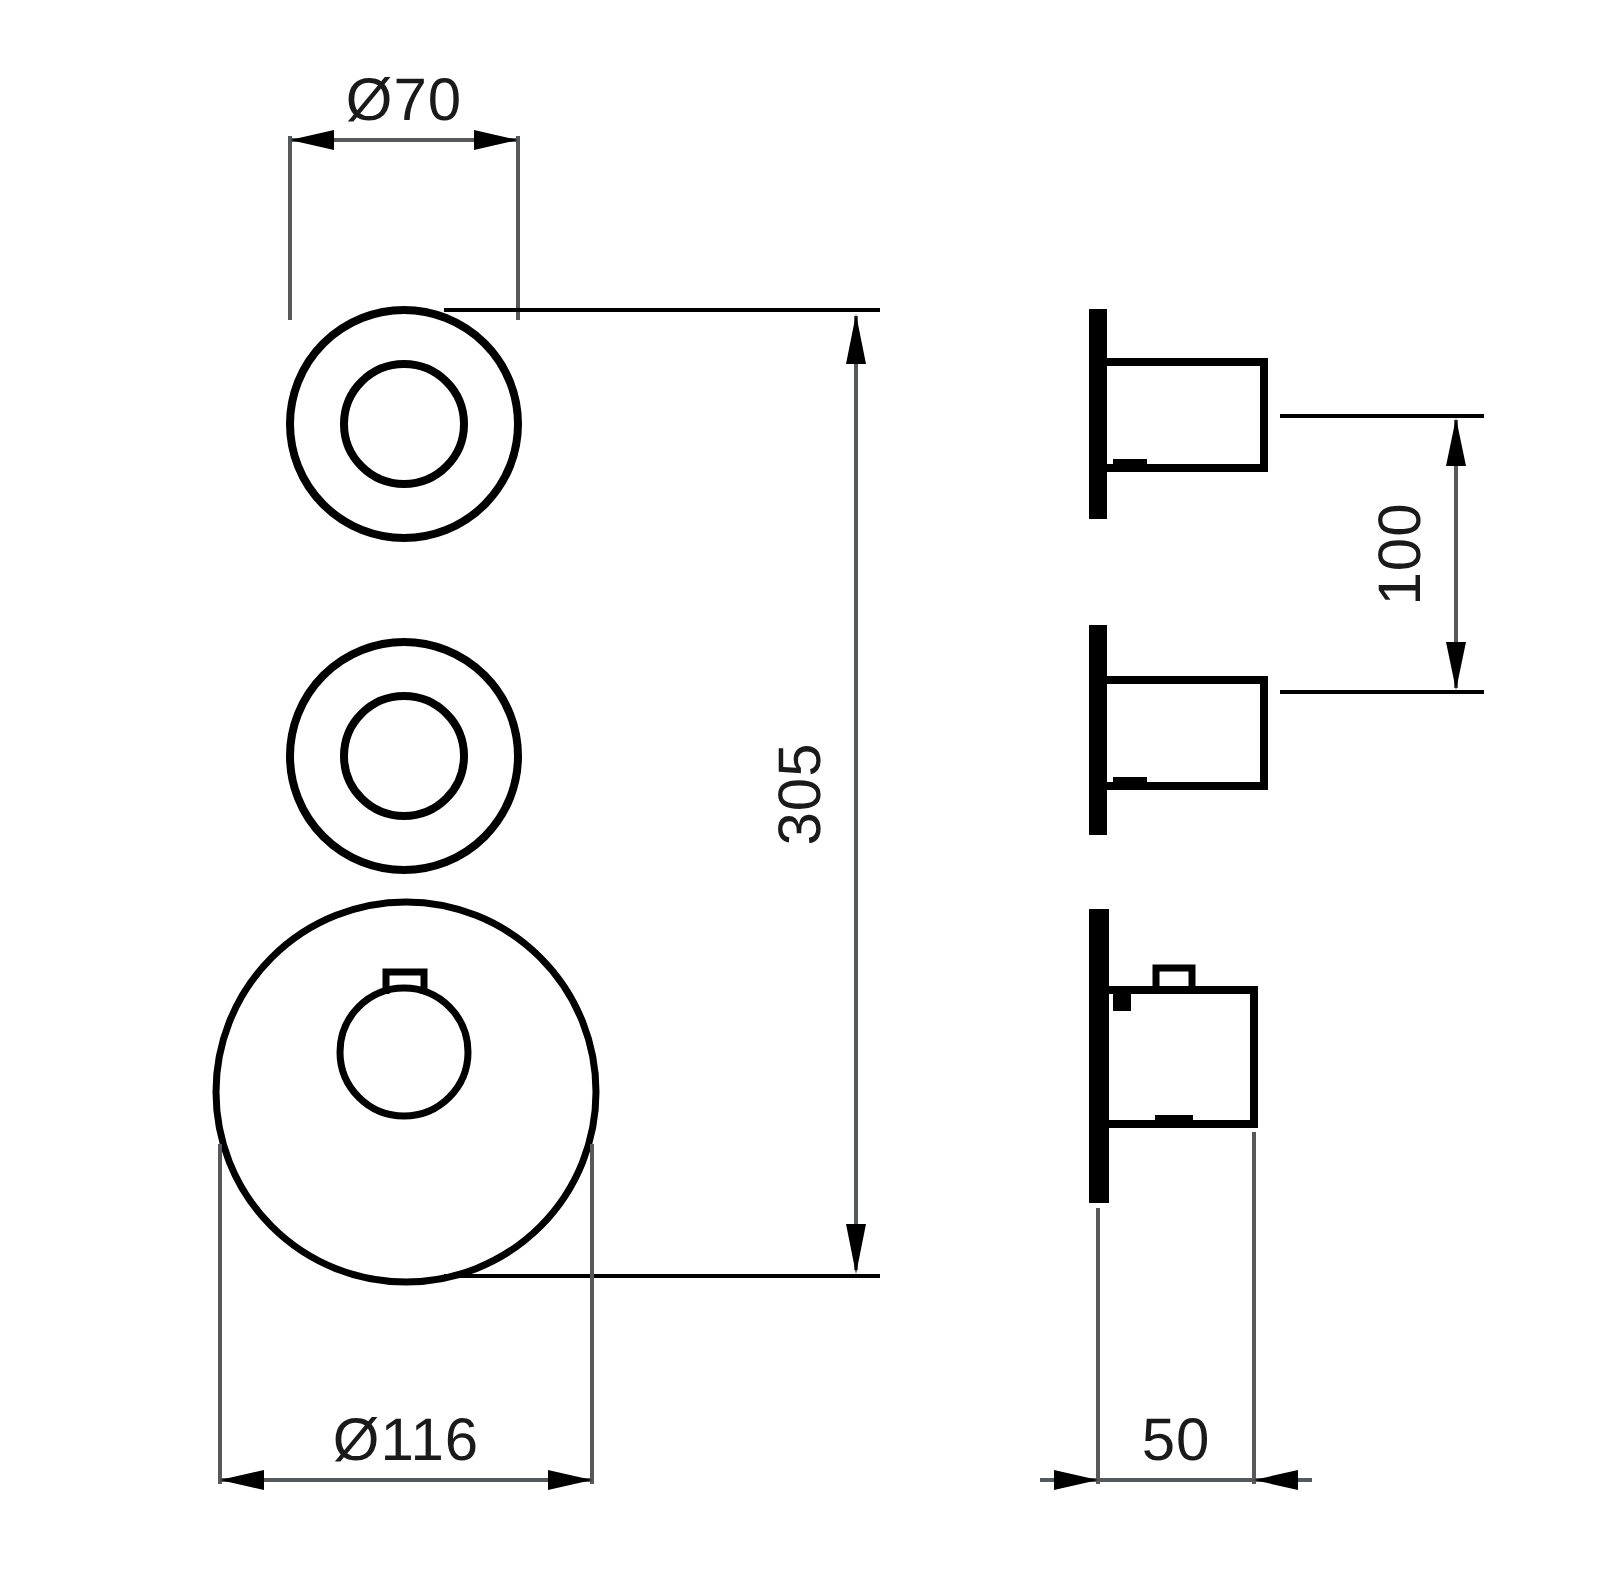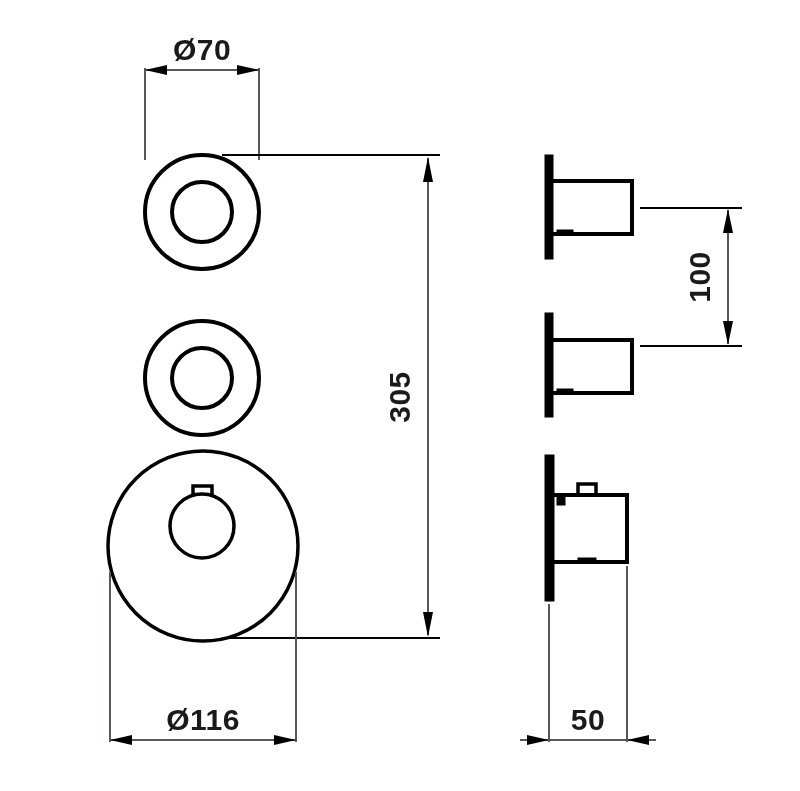--- a/index.html
+++ b/index.html
@@ -10,21 +10,20 @@
   }
   body {
     font-family: "Liberation Sans", sans-serif;
   }
   #drawing-root {
     position: relative;
     width: 800px;
     height: 791px;
     background: #ffffff;
     overflow: hidden;
-    font-weight: bold;
   }
   #drawing-svg {
     display: block;
     width: 800px;
     height: 791px;
   }
   .dim-text {
     font-family: "Liberation Sans", sans-serif;
     font-size: 30px;
     fill: #1a1a1a;

